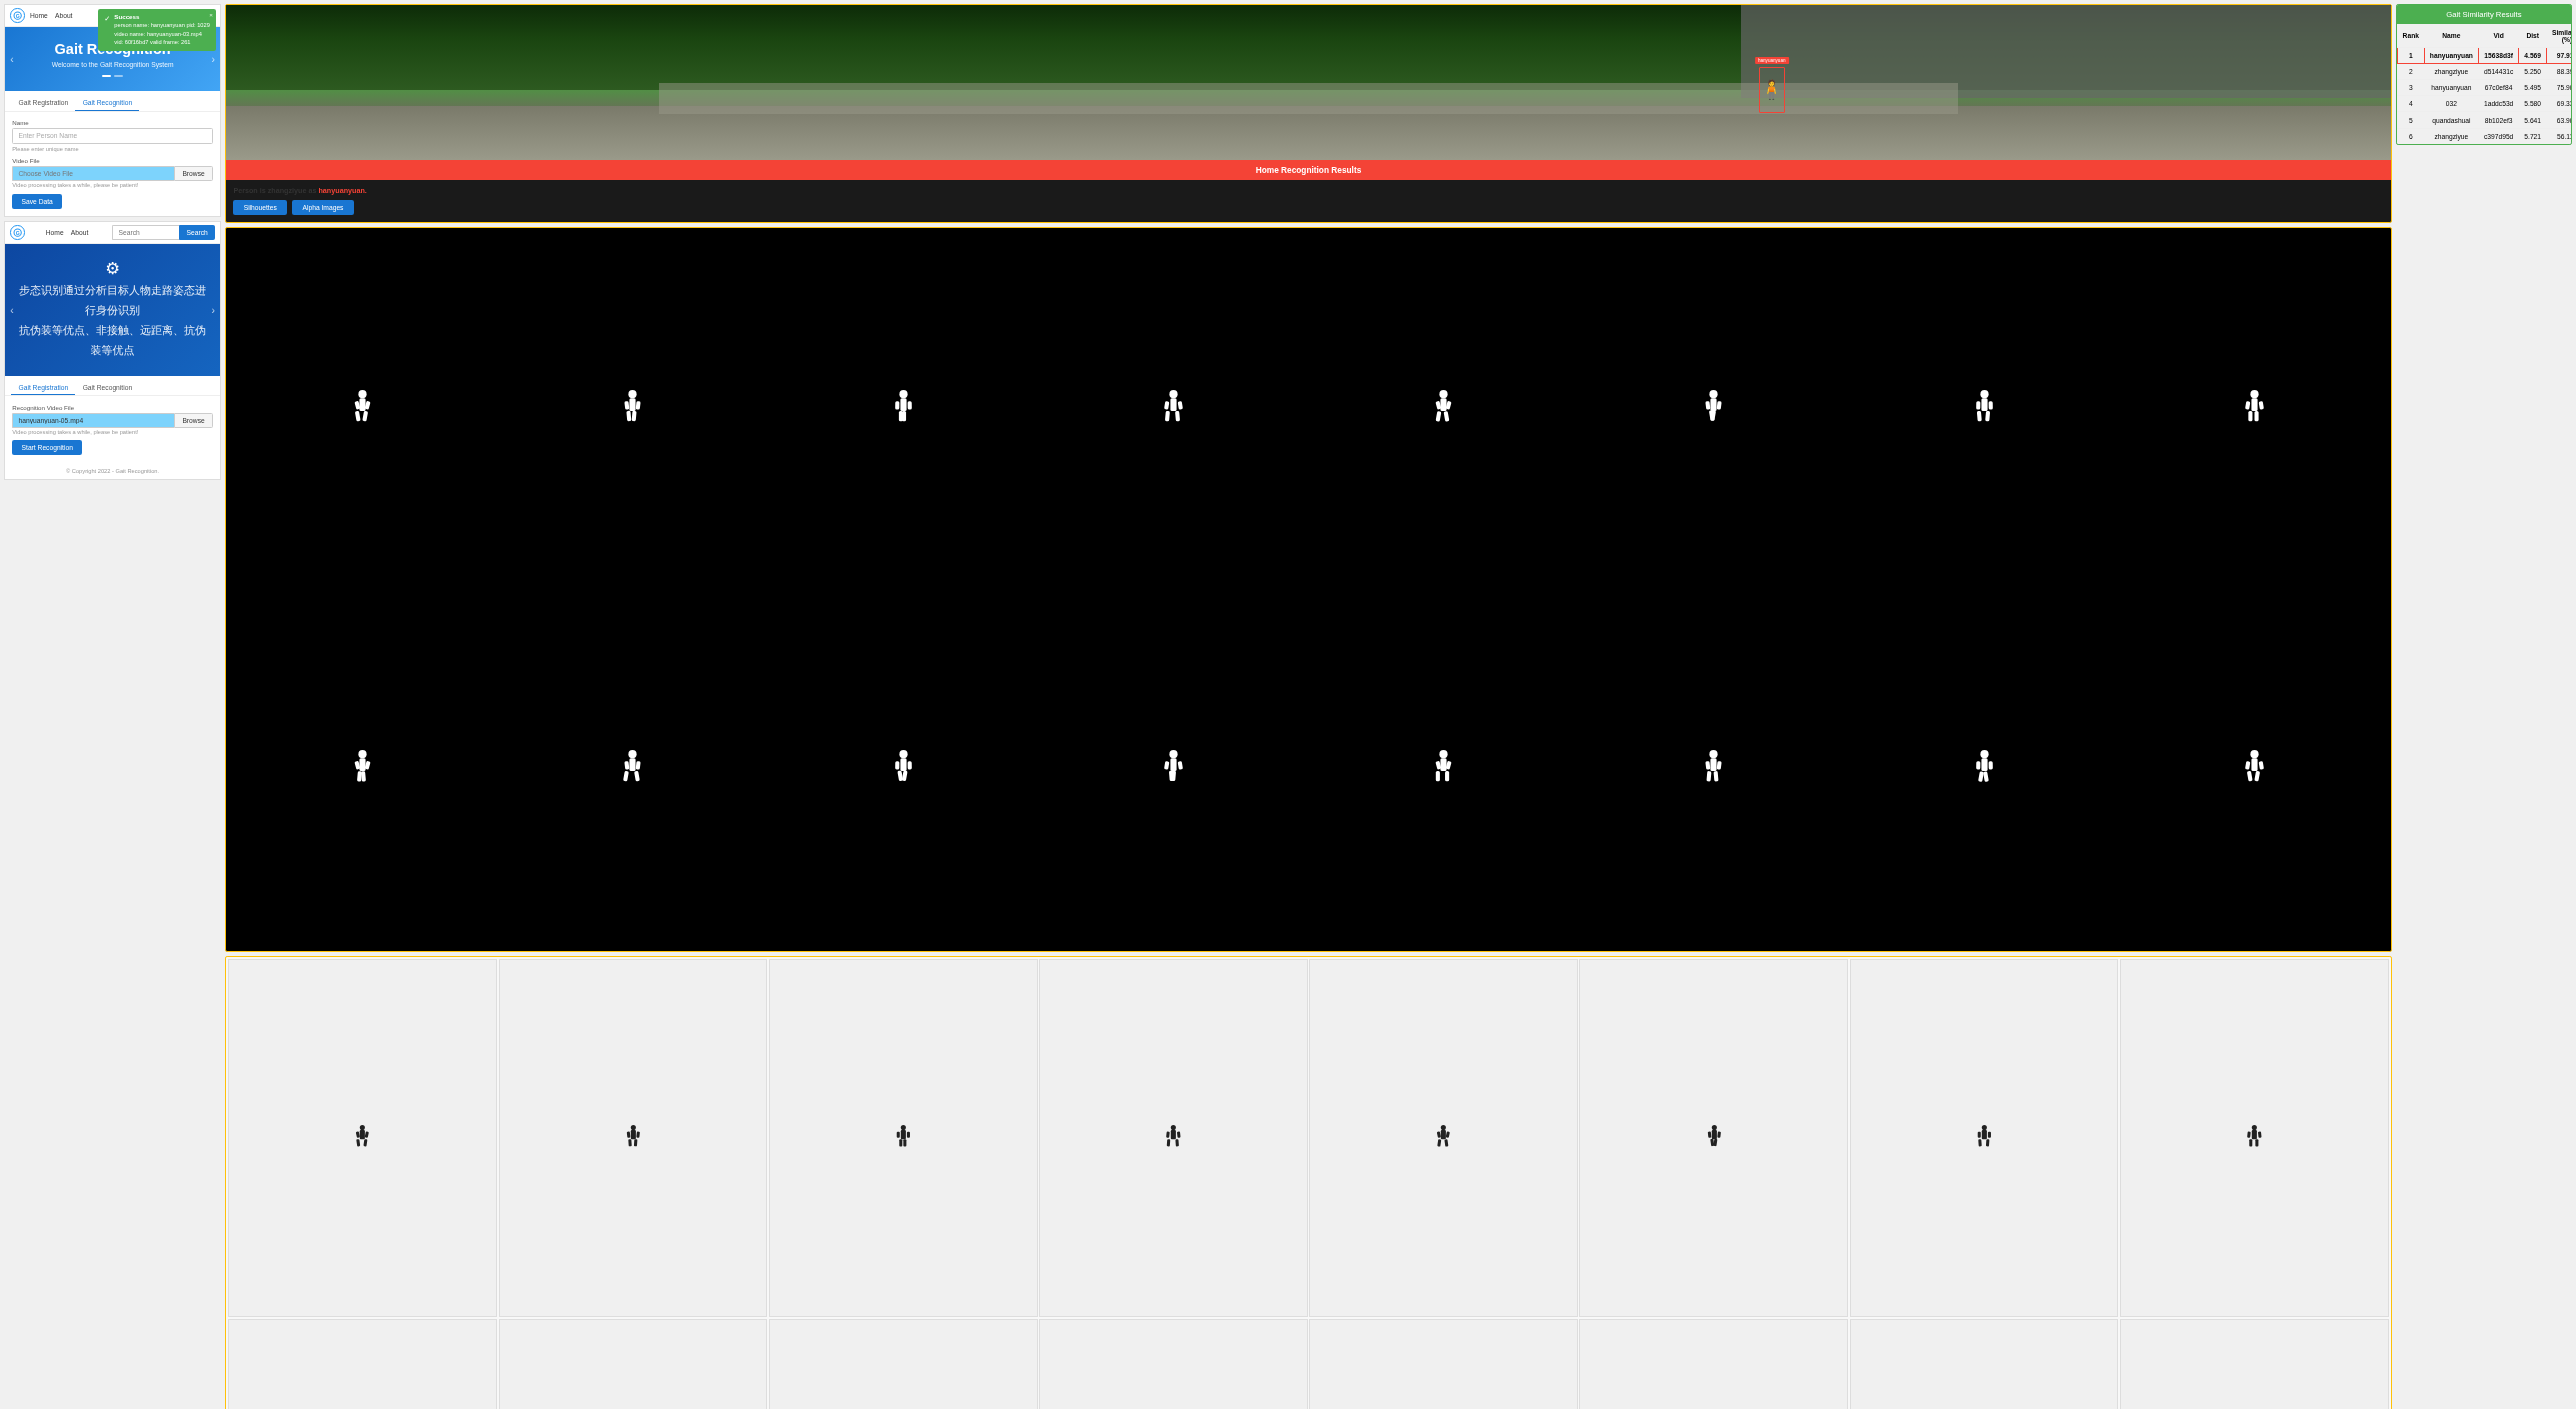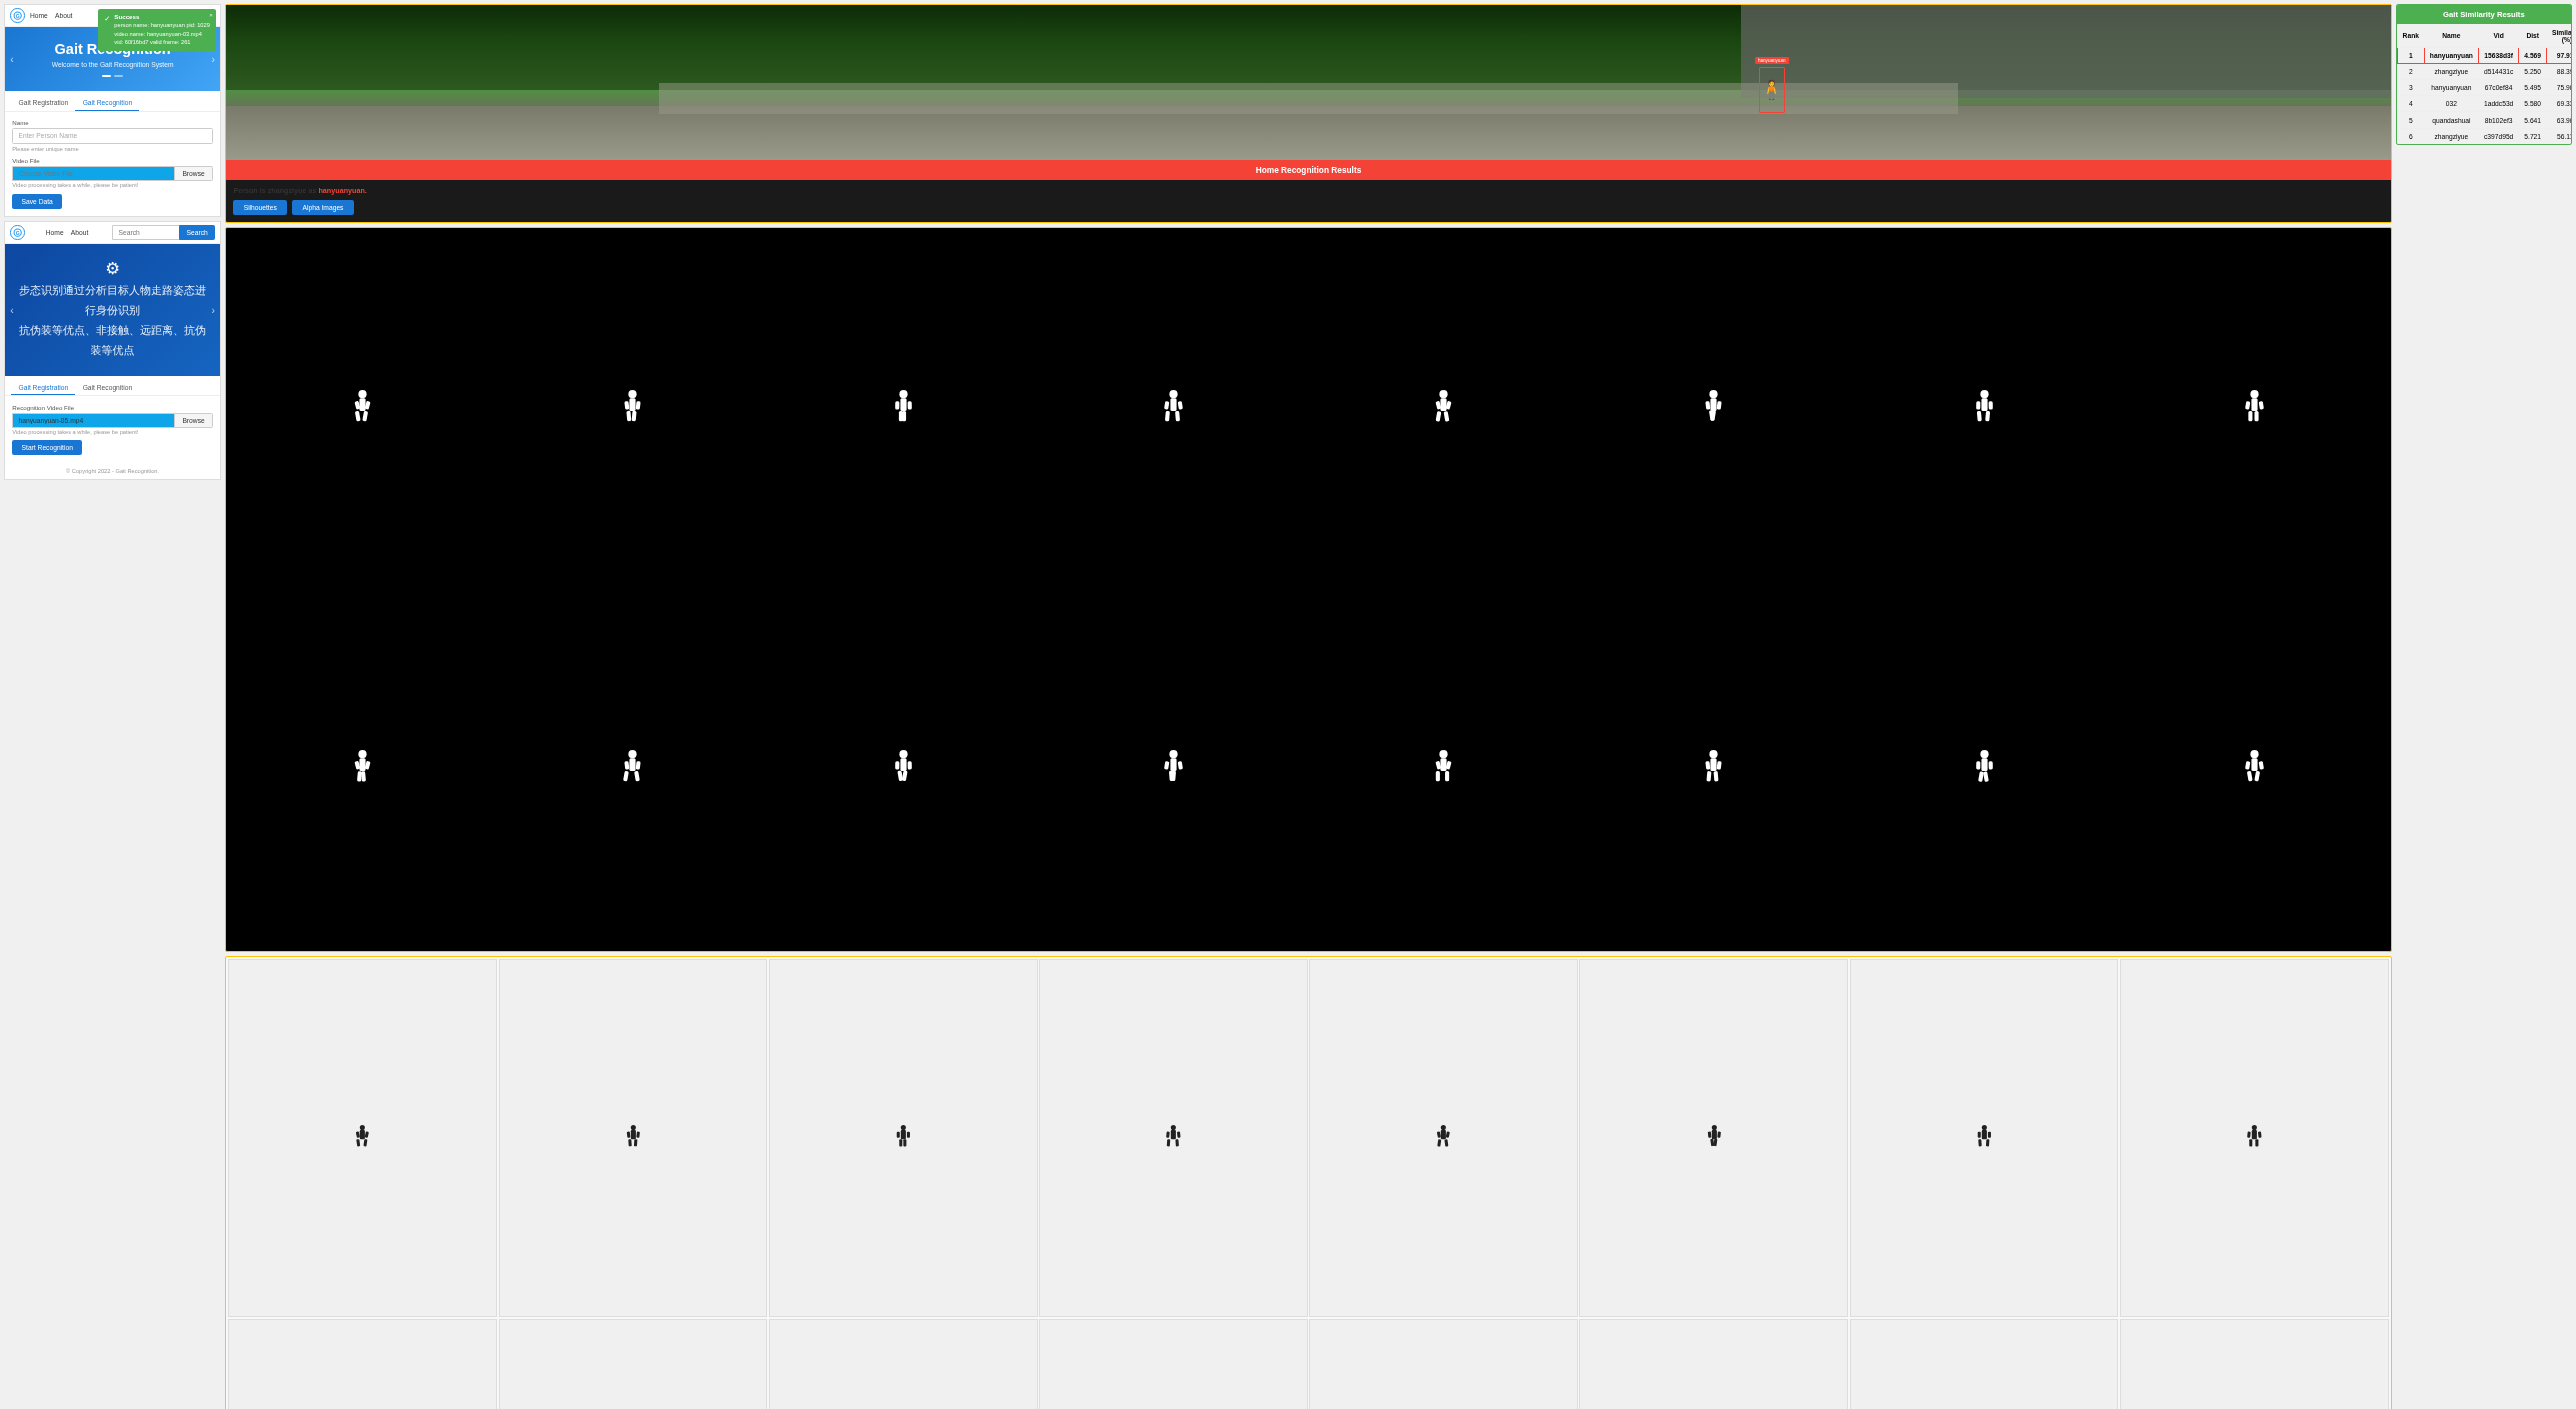--- a/index.html
+++ b/index.html
@@ -102,21 +102,21 @@
     .file-row {
       display: flex; gap: 0;
       margin-bottom: 1px;
     }
     .file-input {
       flex: 1;
       padding: 3.1px 5.2px;
       border: 0.5px solid #ccc;
       border-right: none;
       border-radius: 1.5px 0 0 1.5px;
-      font-size: 6.7px; color: #333; background: #0ea5e9;
+      font-size: 6.7px; color: #333; background: #7dd3fc;
     }
     .browse-btn {
       padding: 3.1px 7.2px;
       border: 0.5px solid #ccc;
       border-radius: 0 1.5px 1.5px 0;
       background: #f5f5f5;
       font-size: 6.7px; cursor: pointer; color: #333;
     }
     .save-btn {
       background: #1976D2; color: white;
@@ -361,21 +361,21 @@
     .similarity-table {
       border: 1px solid #4CAF50;
       border-radius: 2.1px;
       overflow: hidden;
     }
     .sim-header {
       background: #4CAF50;
       color: white;
       text-align: center;
       padding: 5.2px;
-      font-size: 7.7px; font-weight: bold;
+      font-size: 7.7px; font-weight: normal;
     }
     .sim-table {
       width: 100%;
       border-collapse: collapse;
     }
     .sim-table th {
       padding: 4.1px 5.2px;
       text-align: center;
       font-size: 6.7px;
       font-weight: bold;

